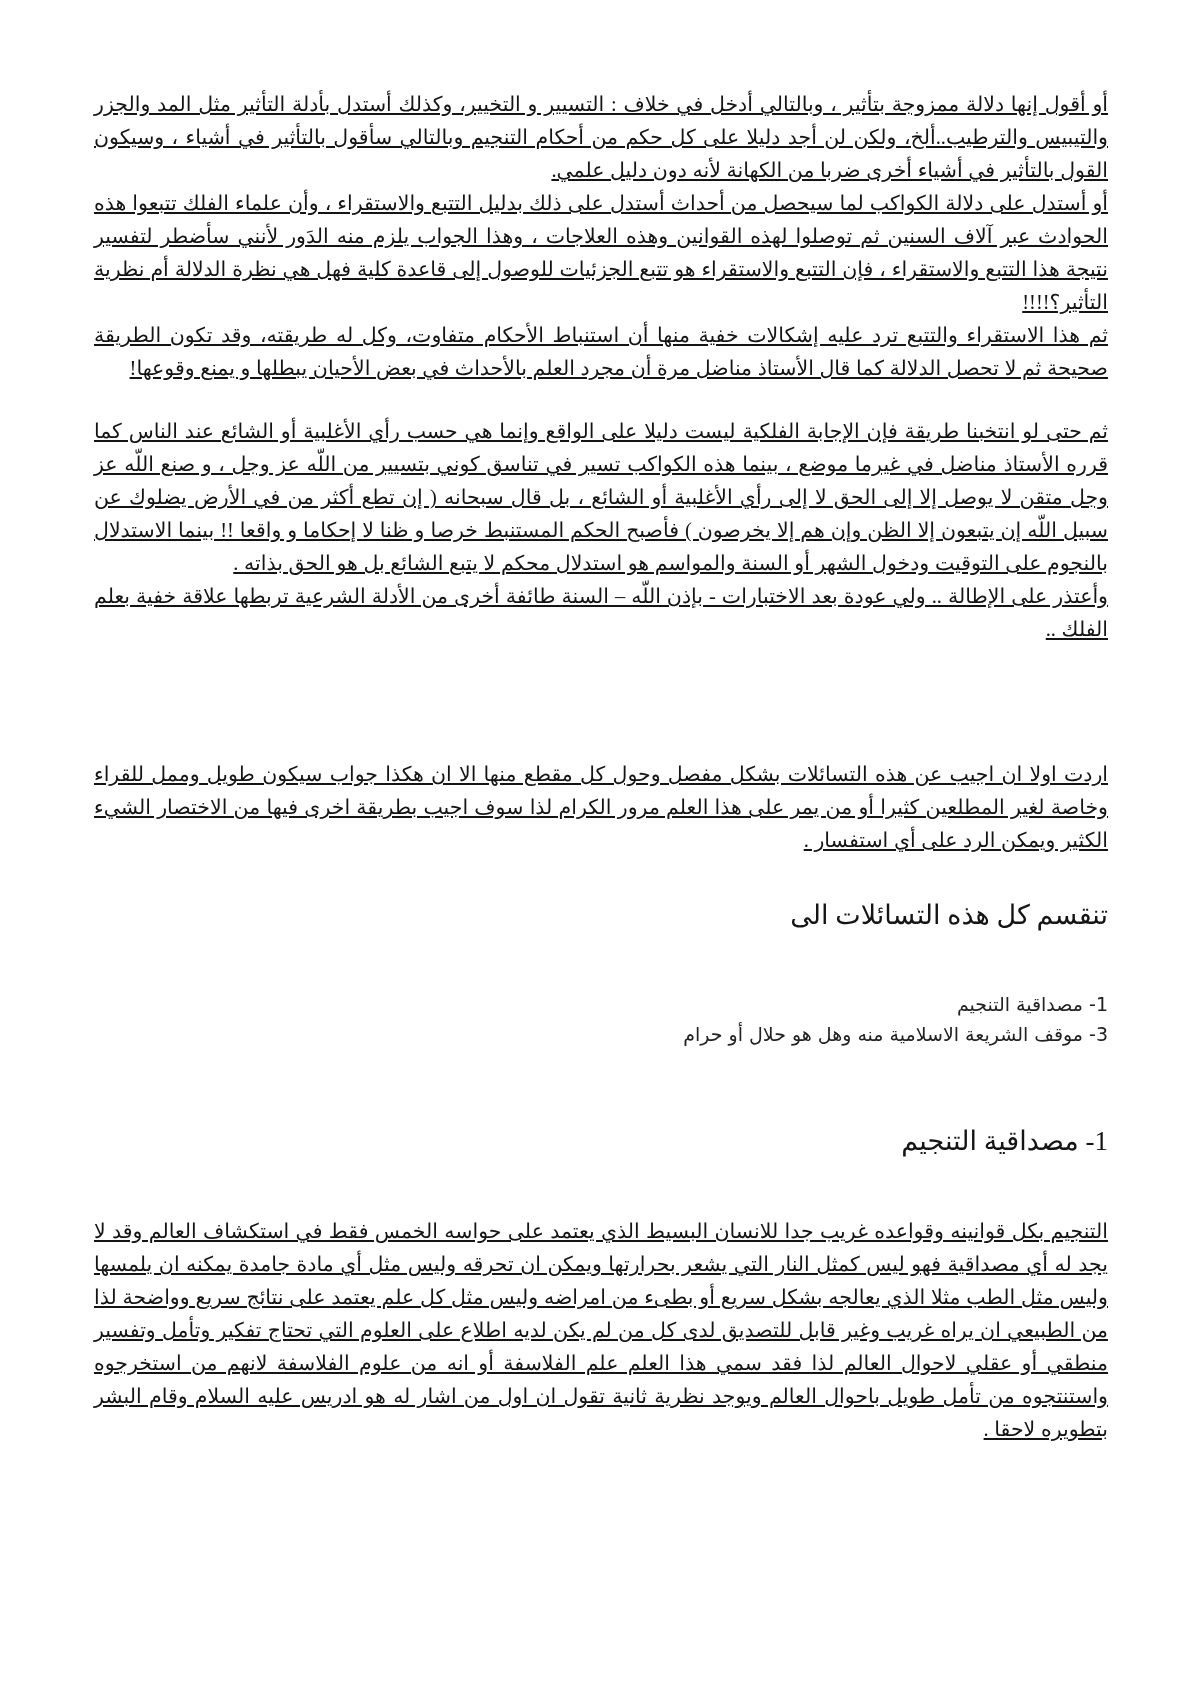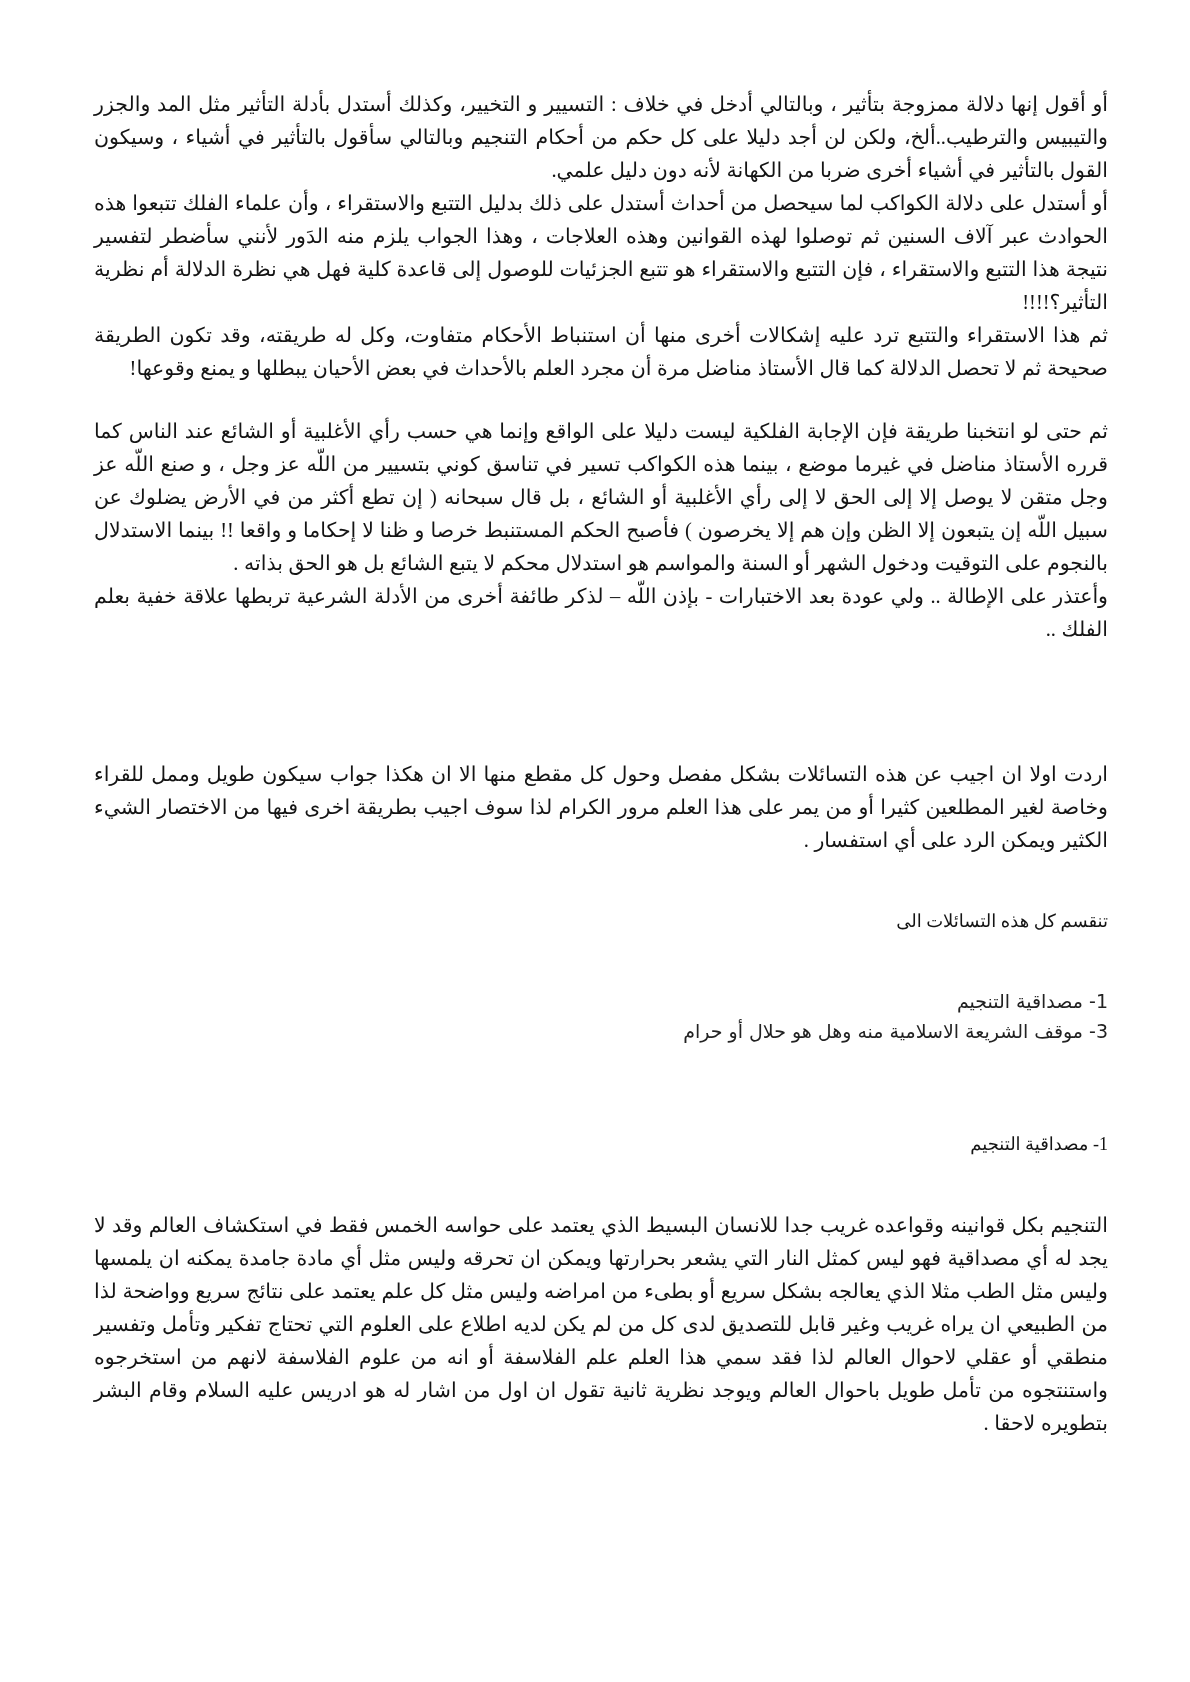--- a/index.html
+++ b/index.html
@@ -31,20 +31,21 @@
   p.para {
     margin: 0 0 0 12px;
     font-family: "Liberation Serif", "DejaVu Serif", serif;
     font-size: 20.5px;
     line-height: 33px;
     color: #141414;
     direction: rtl;
     text-align: justify;
     text-align-last: right;
     word-spacing: 0.5px;
+    text-decoration: underline;
   }
   p.para.center-last {
     text-align-last: center;
   }
   .gap-md { height: 30px; }
   .gap-lg { height: 64px; }
   .gap-xl { height: 112px; }
 
   .list-block {
     direction: rtl;
@@ -57,42 +58,43 @@
   }
   .list-block .li {
     margin: 0;
     padding: 0;
     white-space: nowrap;
   }
   .single-line {
     direction: rtl;
     text-align: right;
     font-family: "Liberation Serif", "DejaVu Serif", serif;
-    font-size: 18px;
+    font-size: 27px;
     line-height: 33px;
     color: #141414;
+    margin-top: 12px;
   }
 </style>
 </head>
 <body>
 
 <div class="page">
   <div class="doc-body">
 
     <p class="para">أو أقول إنها دلالة ممزوجة بتأثير ، وبالتالي أدخل في خلاف : التسيير و التخيير، وكذلك أستدل بأدلة التأثير مثل المد والجزر والتيبيس والترطيب..ألخ، ولكن لن أجد دليلا على كل حكم من أحكام التنجيم وبالتالي سأقول بالتأثير في أشياء ، وسيكون القول بالتأثير في أشياء أخرى ضربا من الكهانة لأنه دون دليل علمي.</p>
 
     <p class="para">أو أستدل على دلالة الكواكب لما سيحصل من أحداث أستدل على ذلك بدليل التتبع والاستقراء ، وأن علماء الفلك تتبعوا هذه الحوادث عبر آلاف السنين ثم توصلوا لهذه القوانين وهذه العلاجات ، وهذا الجواب يلزم منه الدَور لأنني سأضطر لتفسير نتيجة هذا التتبع والاستقراء ، فإن التتبع والاستقراء هو تتبع الجزئيات للوصول إلى قاعدة كلية فهل هي نظرة الدلالة أم نظرية التأثير؟!!!!</p>
 
-    <p class="para">ثم هذا الاستقراء والتتبع ترد عليه إشكالات أخرى منها أن استنباط الأحكام متفاوت، وكل له طريقته، وقد تكون الطريقة صحيحة ثم لا تحصل الدلالة كما قال الأستاذ مناضل مرة أن مجرد العلم بالأحداث في بعض الأحيان يبطلها و يمنع وقوعها!</p>
+    <p class="para">ثم هذا الاستقراء والتتبع ترد عليه إشكالات خفية منها أن استنباط الأحكام متفاوت، وكل له طريقته، وقد تكون الطريقة صحيحة ثم لا تحصل الدلالة كما قال الأستاذ مناضل مرة أن مجرد العلم بالأحداث في بعض الأحيان يبطلها و يمنع وقوعها!</p>
 
     <div class="gap-md"></div>
 
     <p class="para">ثم حتى لو انتخبنا طريقة فإن الإجابة الفلكية ليست دليلا على الواقع وإنما هي حسب رأي الأغلبية أو الشائع عند الناس كما قرره الأستاذ مناضل في غيرما موضع ، بينما هذه الكواكب تسير في تناسق كوني بتسيير من اللّه عز وجل ، و صنع اللّه عز وجل متقن لا يوصل إلا إلى الحق لا إلى رأي الأغلبية أو الشائع ، بل قال سبحانه ( إن تطع أكثر من في الأرض يضلوك عن سبيل اللّه إن يتبعون إلا الظن وإن هم إلا يخرصون ) فأصبح الحكم المستنبط خرصا و ظنا لا إحكاما و واقعا !! بينما الاستدلال بالنجوم على التوقيت ودخول الشهر أو السنة والمواسم هو استدلال محكم لا يتبع الشائع بل هو الحق بذاته .</p>
 
-    <p class="para">وأعتذر على الإطالة .. ولي عودة بعد الاختبارات - بإذن اللّه – لذكر طائفة أخرى من الأدلة الشرعية تربطها علاقة خفية بعلم الفلك ..</p>
+    <p class="para">وأعتذر على الإطالة .. ولي عودة بعد الاختبارات - بإذن اللّه – السنة طائفة أخرى من الأدلة الشرعية تربطها علاقة خفية بعلم الفلك ..</p>
 
     <div class="gap-xl"></div>
 
     <p class="para">اردت اولا ان اجيب عن هذه التسائلات بشكل مفصل وحول كل مقطع منها الا ان هكذا جواب سيكون طويل وممل للقراء وخاصة لغير المطلعين كثيرا أو من يمر على هذا العلم مرور الكرام لذا سوف اجيب بطريقة اخرى فيها من الاختصار الشيء الكثير ويمكن الرد على أي استفسار .</p>
 
     <div class="gap-md"></div>
 
     <p class="single-line">تنقسم كل هذه التسائلات الى</p>
 
     <div class="gap-md"></div>

